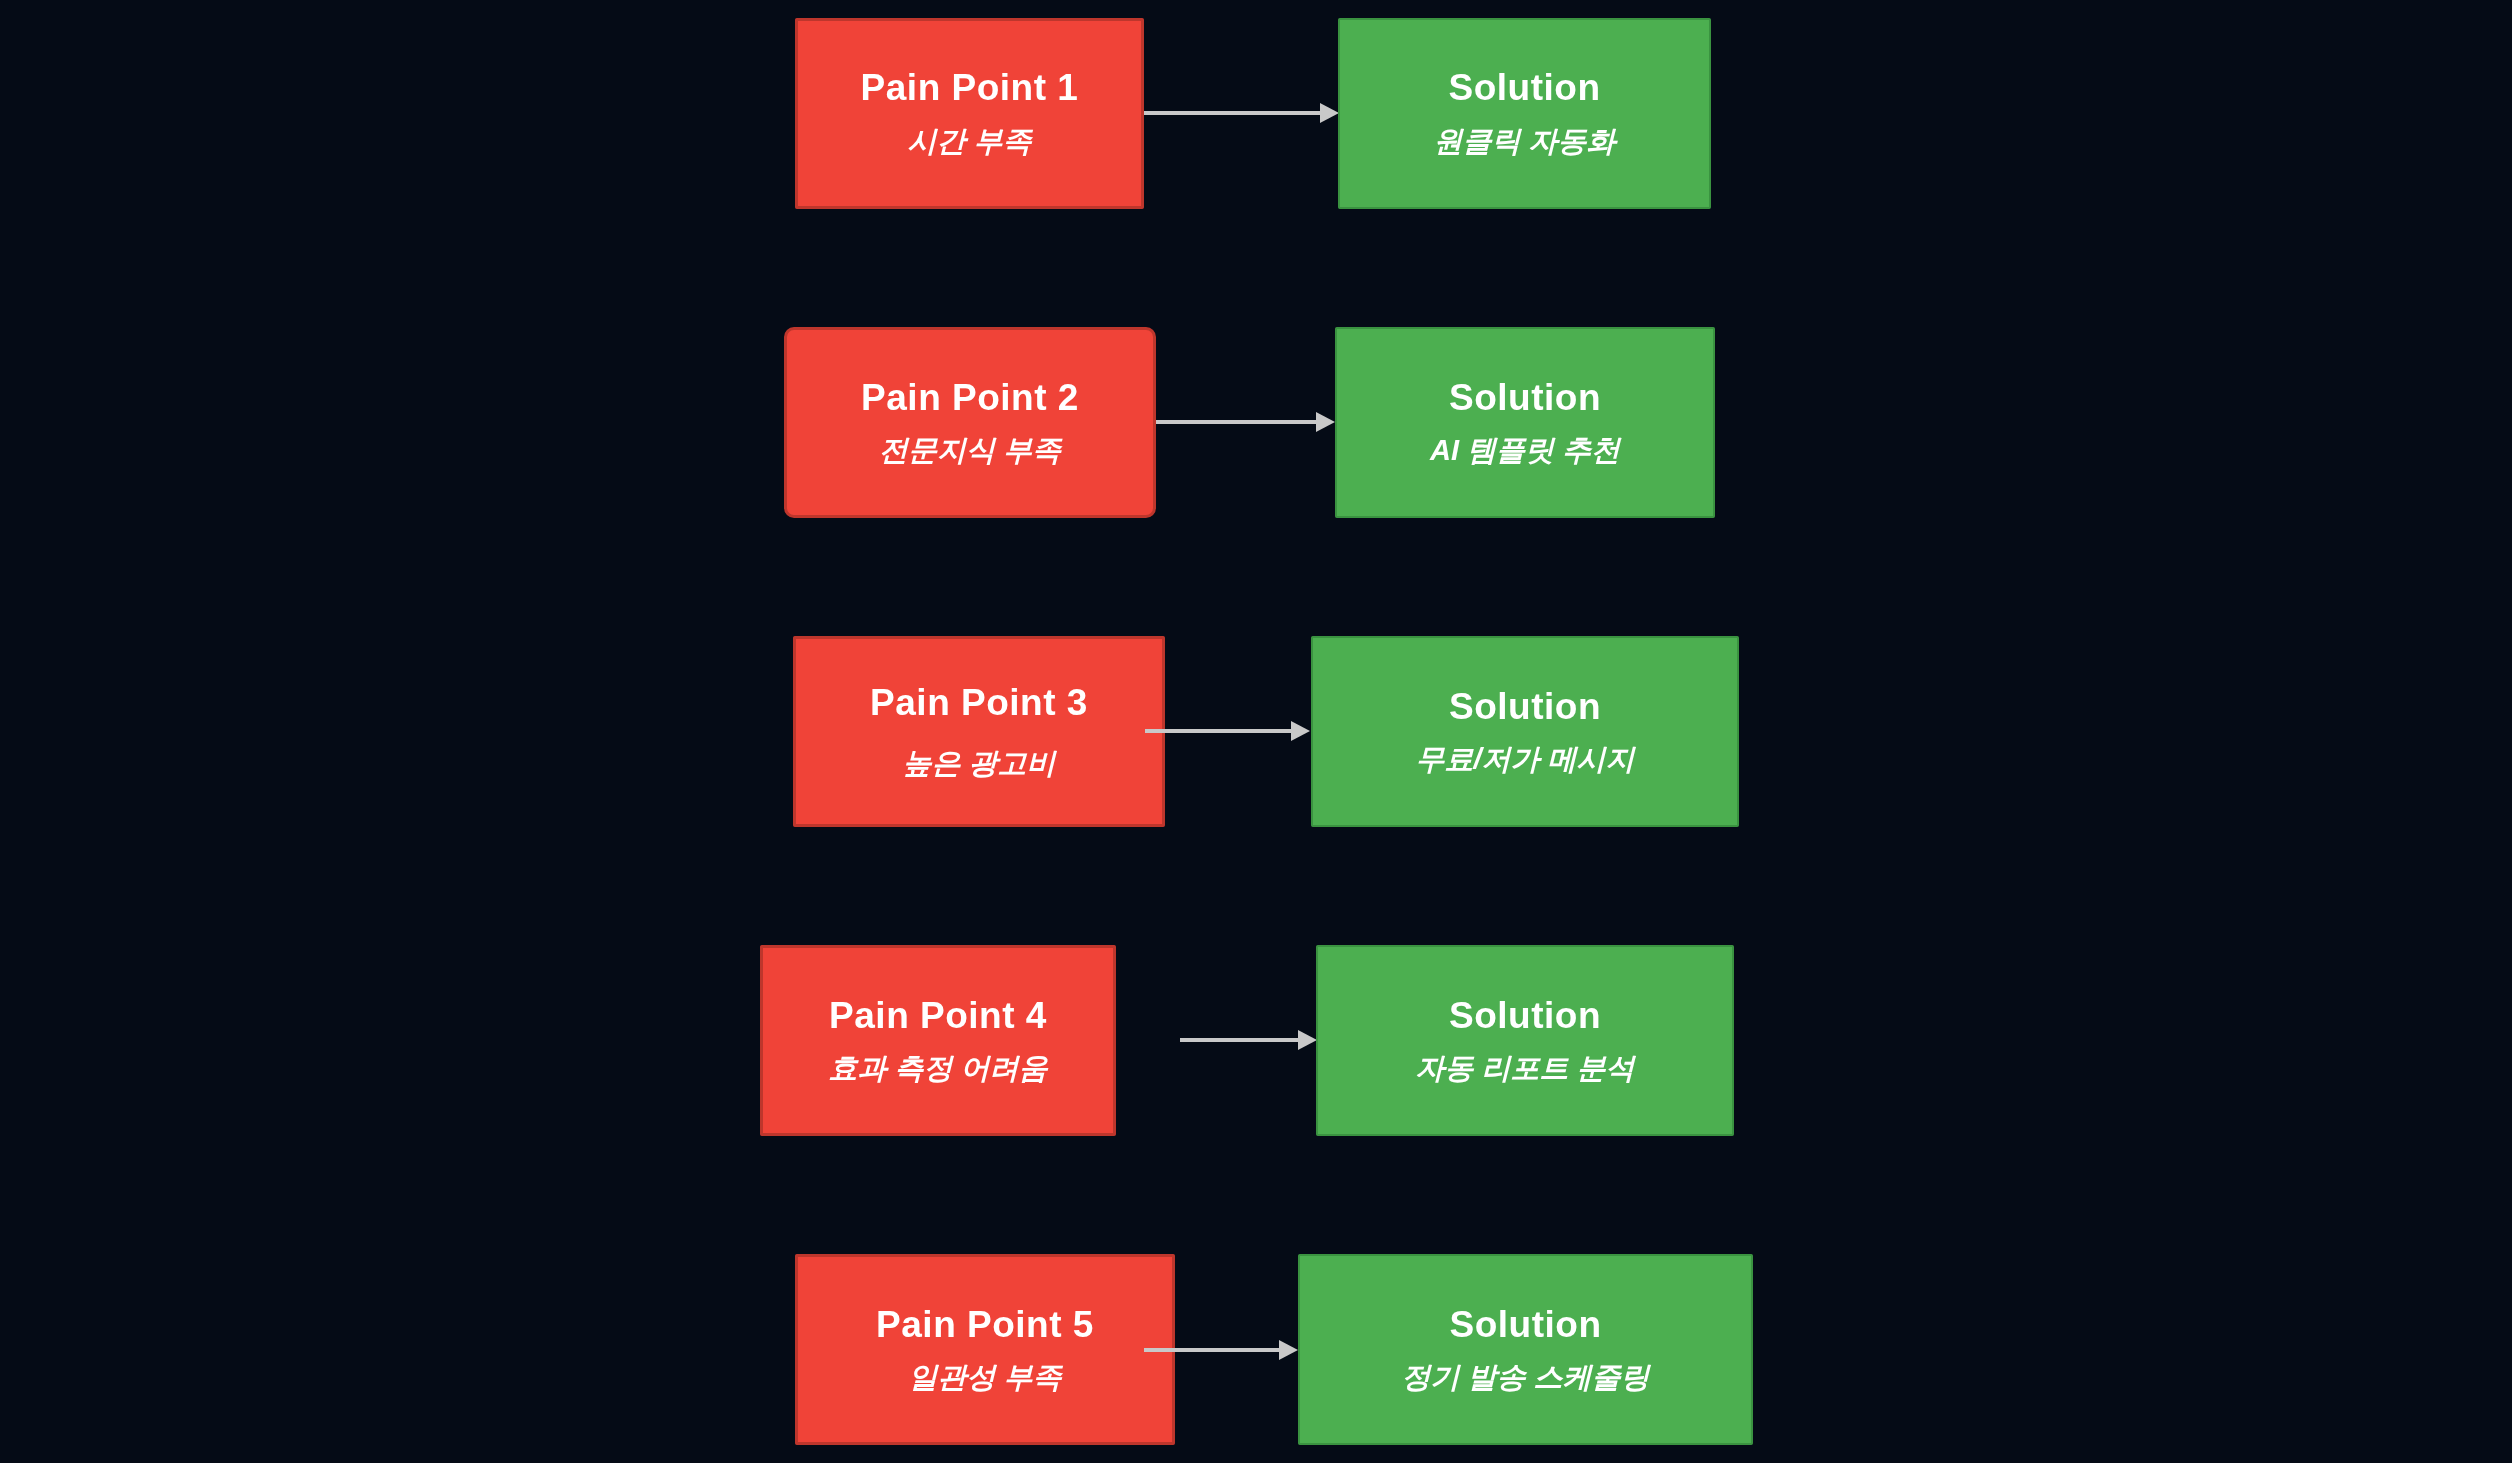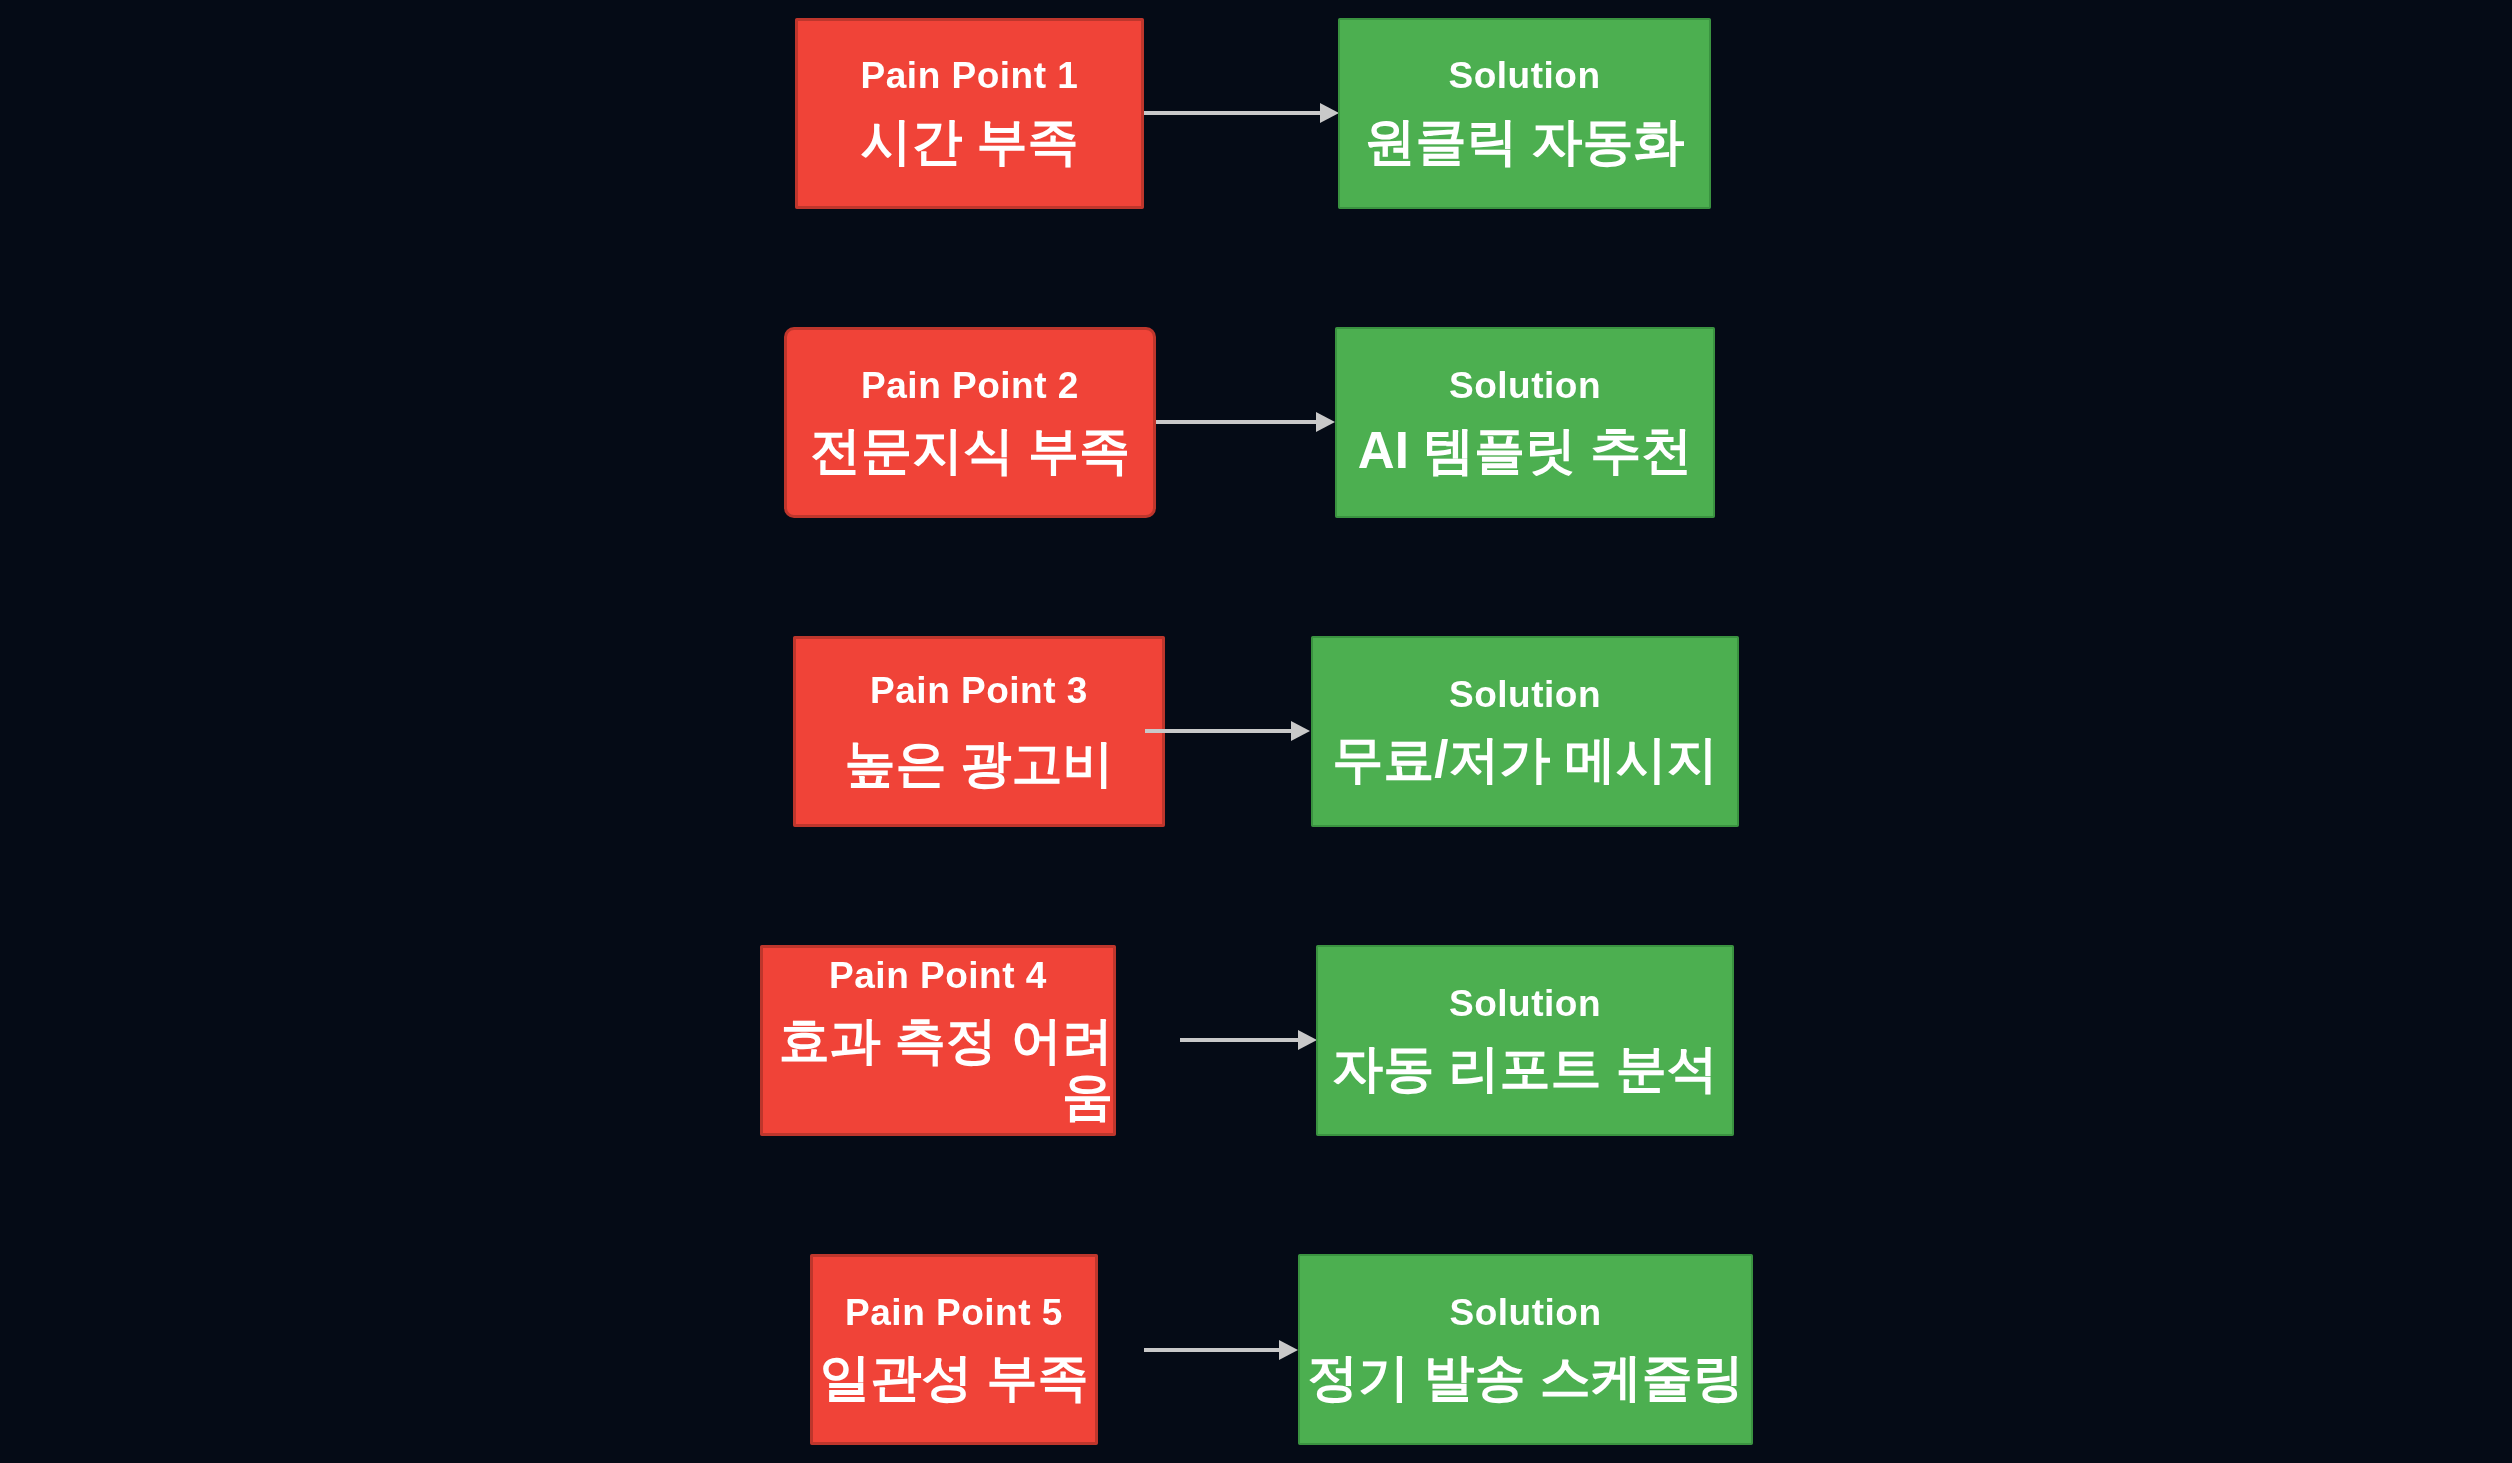--- a/index.html
+++ b/index.html
@@ -42,23 +42,24 @@
     background: var(--solution-fill);
     border: 2.8px solid var(--solution-border);
   }
   .box-title {
     font-size: 37px;
     font-weight: 700;
     line-height: 1.1;
     letter-spacing: 0.5px;
   }
   .box-desc {
-    font-size: 51px;
+    font-size: 29px;
     font-weight: 700;
     line-height: 1.1;
+    font-style: italic;
   }
   .arrow {
     position: absolute;
     height: 29.5px;
     display: flex;
     align-items: center;
   }
   .arrow .shaft {
     flex: 1 1 auto;
     height: 3.7px;
@@ -81,21 +82,21 @@
   .r2-arrow { left: 1156px; top: 407px;  width: 179px; }
   
   .r3-pain  { left: 793px;  top: 636px;  width: 372px; gap: 24px; }
   .r3-sol   { left: 1311px; top: 636px;  width: 428px; }
   .r3-arrow { left: 1145px; top: 716px;  width: 165px; }
   
   .r4-pain  { left: 760px;  top: 945px; width: 356px; }
   .r4-sol   { left: 1316px; top: 945px; width: 418px; }
   .r4-arrow { left: 1180px; top: 1025px; width: 137px; }
   
-  .r5-pain  { left: 795px;  top: 1254px; width: 288px; margin-left: 15px; }
+  .r5-pain  { left: 795px;  top: 1254px; width: 380px; }
   .r5-sol   { left: 1298px; top: 1254px; width: 455px; }
   .r5-arrow { left: 1144px; top: 1335px; width: 154px; }
 </style>
 </head>
 <body>
 
 <div class="canvas">
 
   <div class="box pain r1-pain">
     <div class="box-title">Pain Point 1</div>

